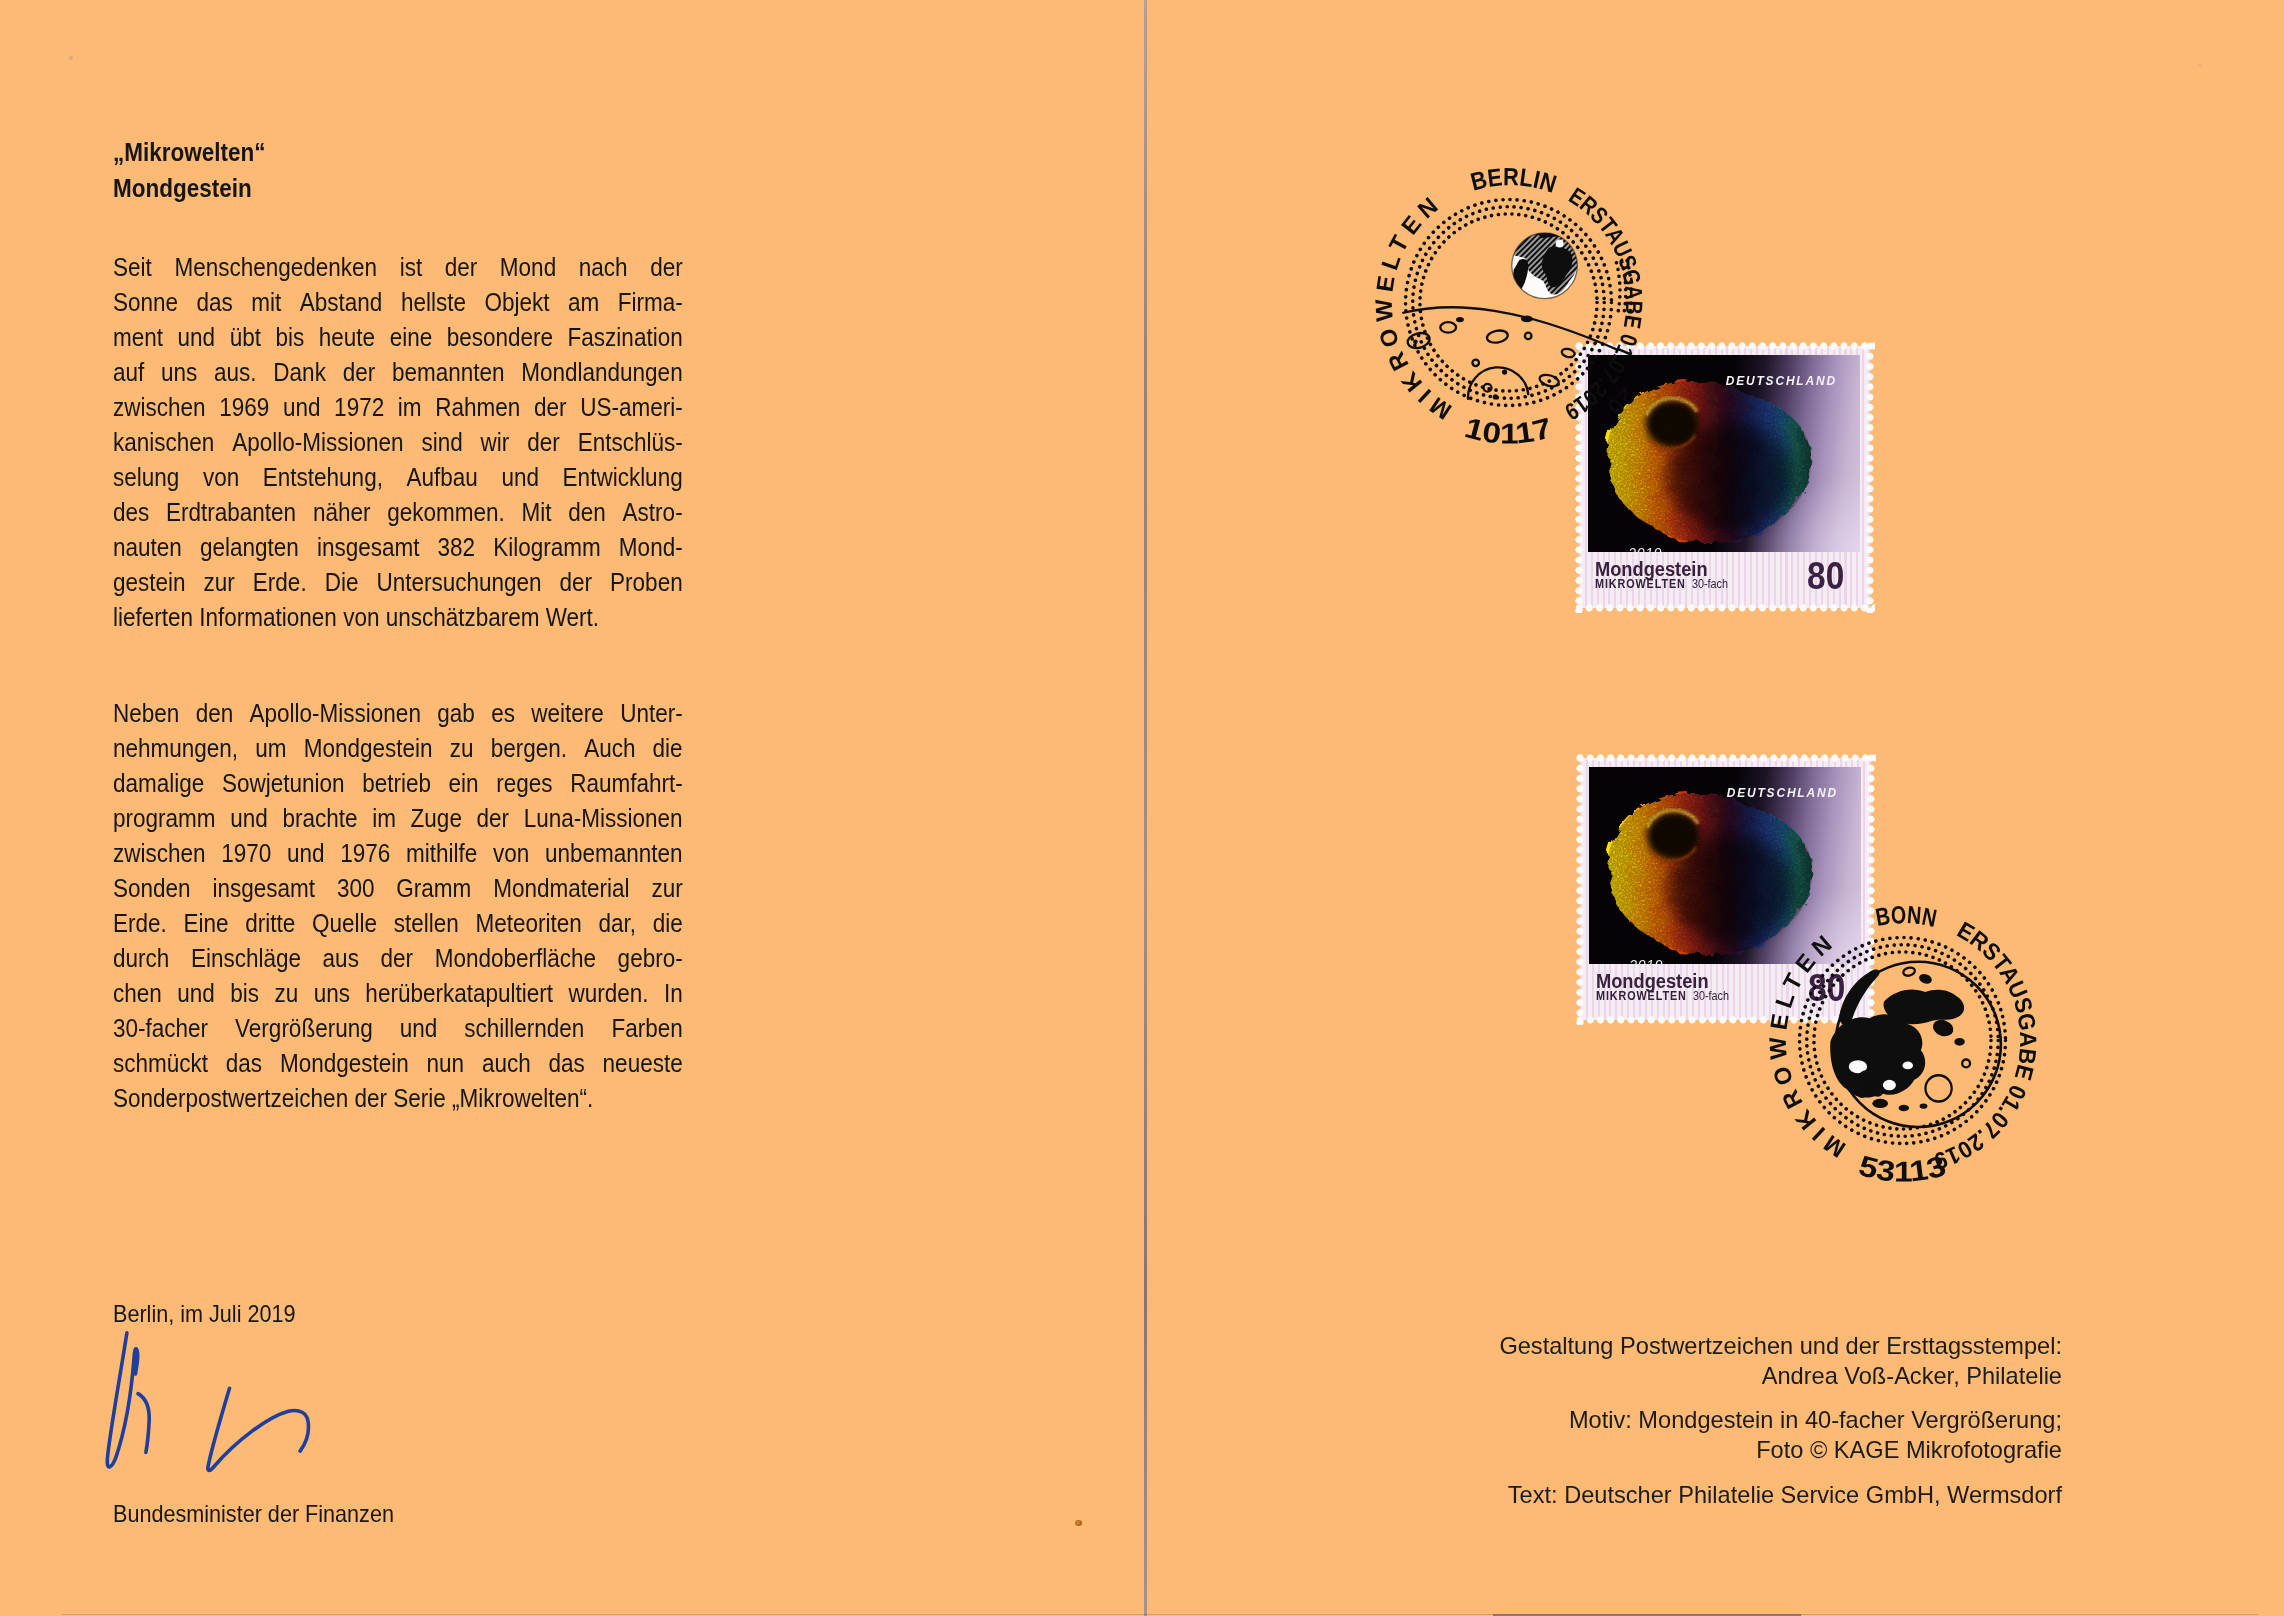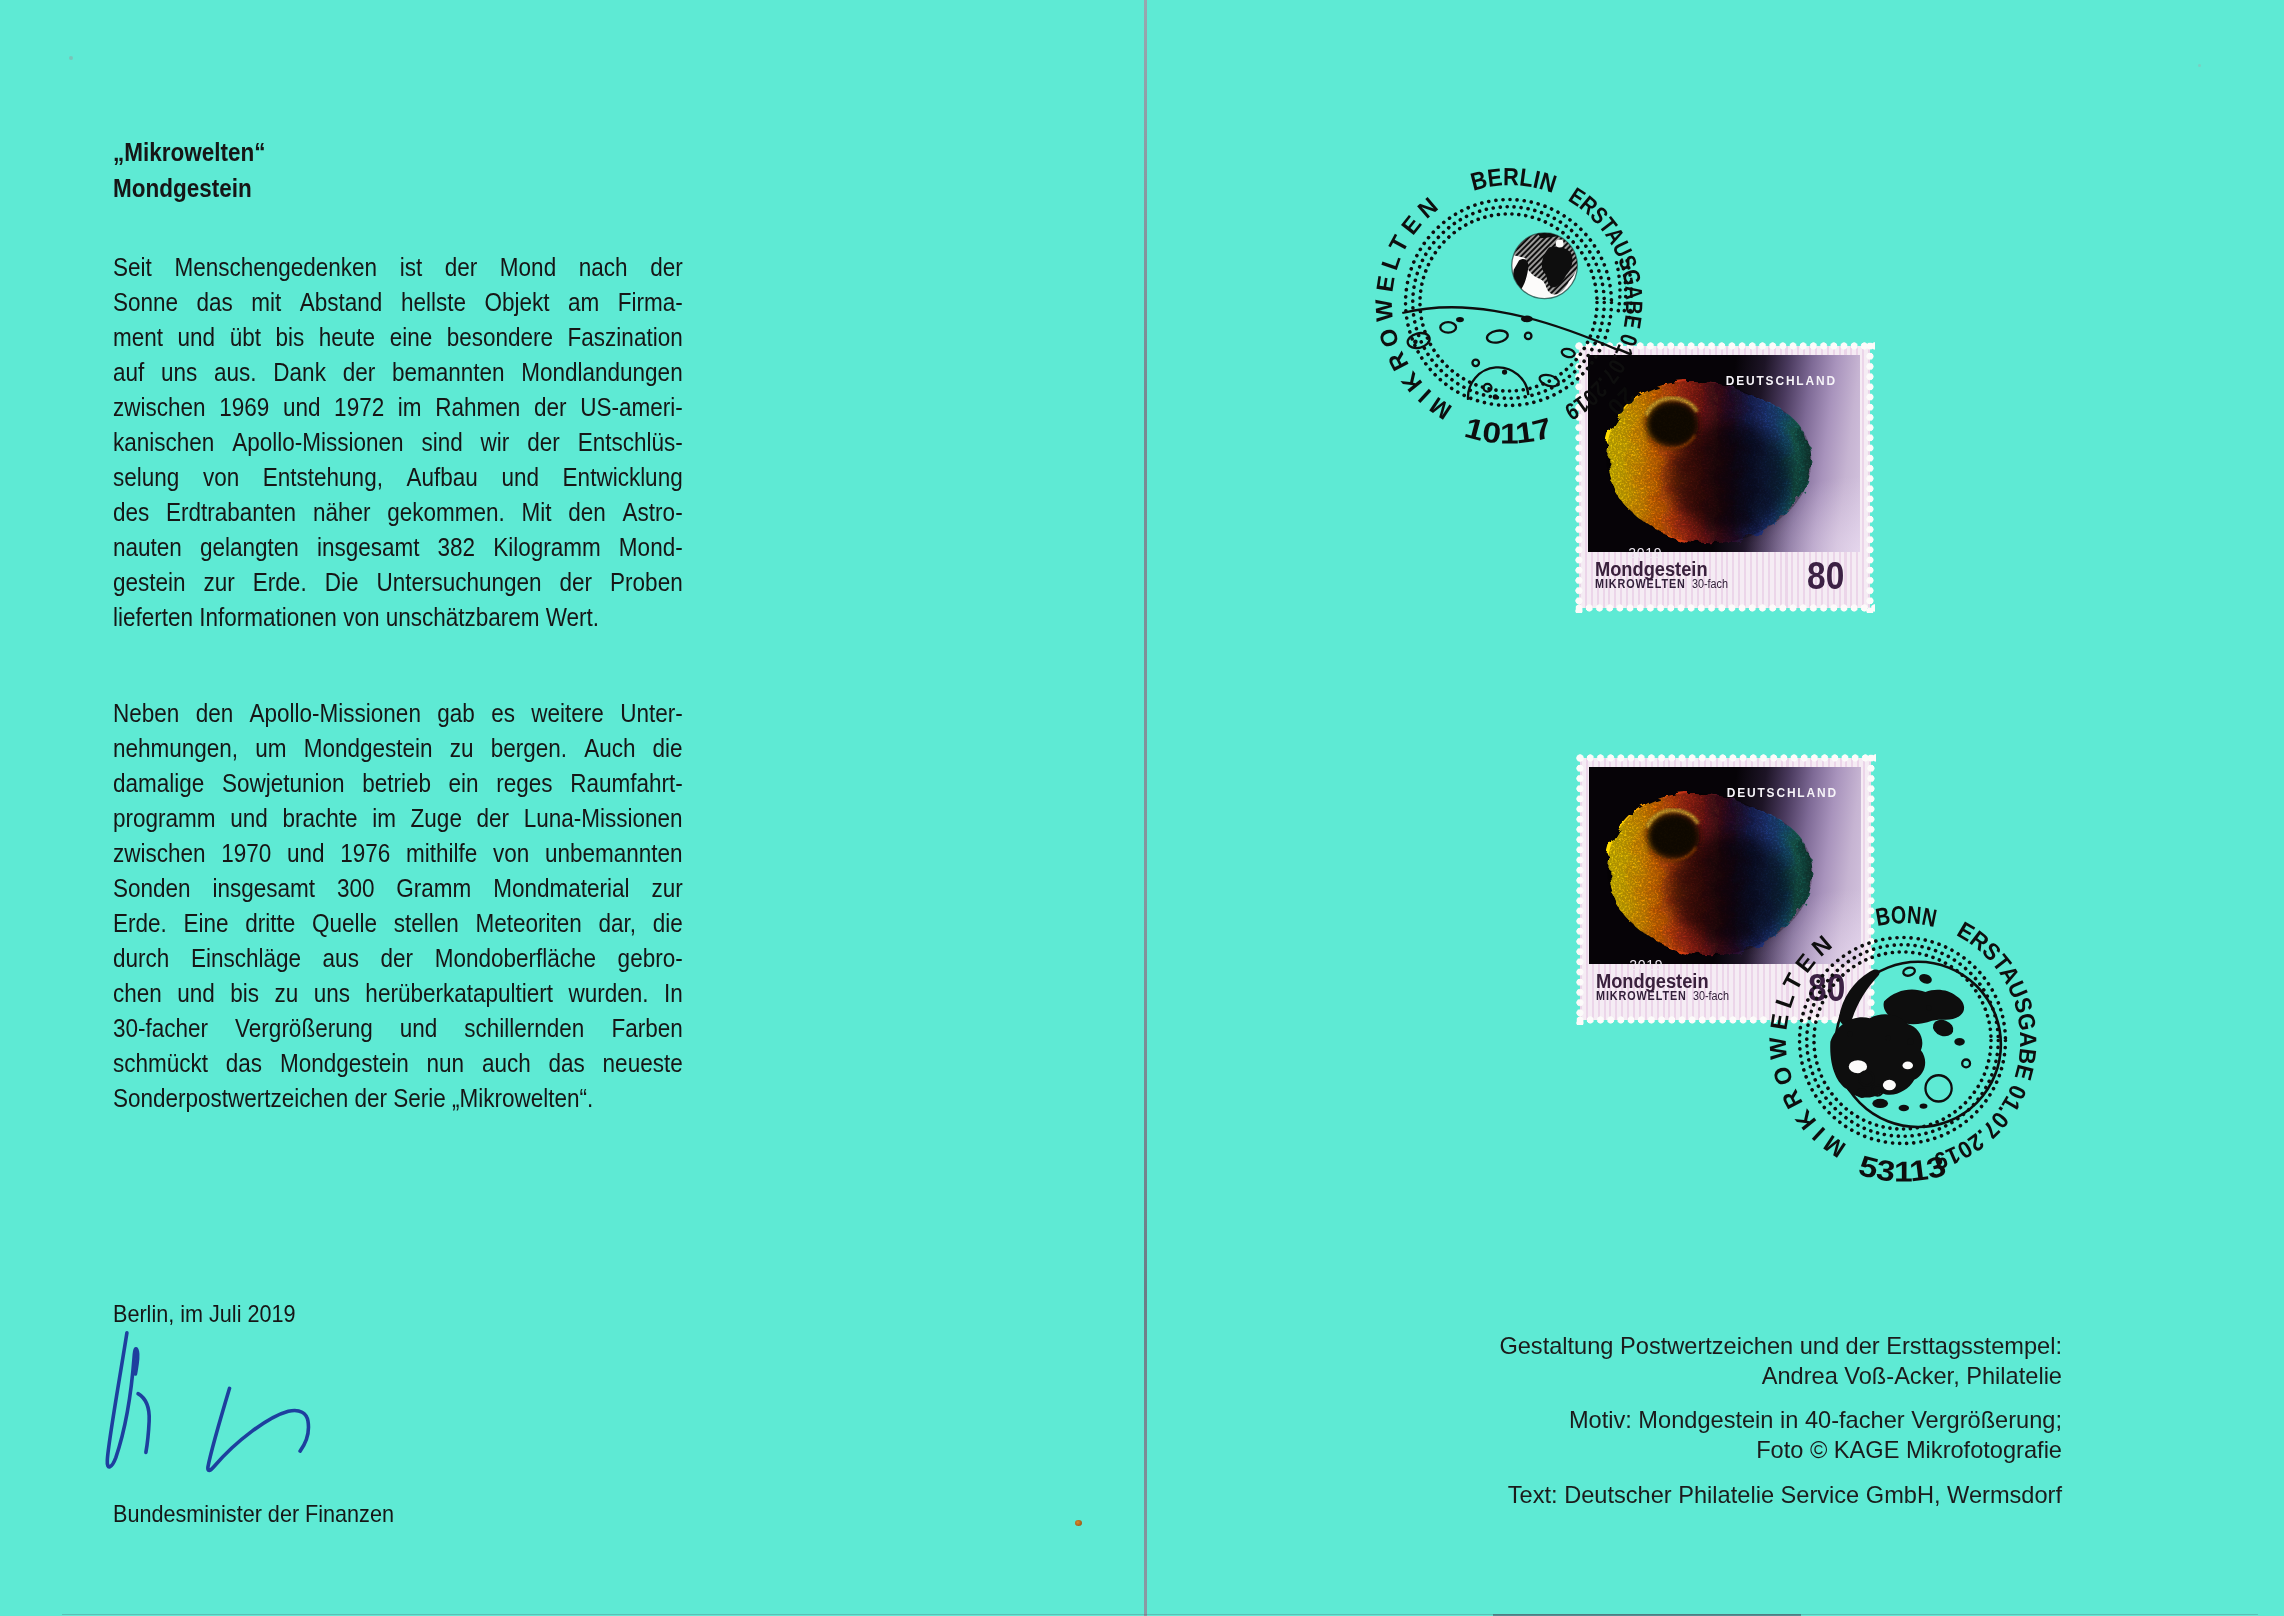--- a/index.html
+++ b/index.html
@@ -1,18 +1,18 @@
 <!DOCTYPE html>
 <html style="font-size:10.5px"><head>
 <meta charset="utf-8">
 <style>
   html,body{margin:0;padding:0;background:#e8e8e8;}
   #canvas{
     position:relative; width:2284px; height:1617px;
-    background:#5eead4; overflow:hidden;
+    background:#fdba74; overflow:hidden;
     font-family:"Liberation Sans", sans-serif; color:#161616;
   }
   
   .fold-line{position:absolute;left:1144px;top:0;bottom:0;width:2.6px;
     background:linear-gradient(180deg,#a39aa8 0%,#7d7685 25%,#8e8694 55%,#6f6878 80%,#948c9c 100%);
     opacity:.85;}
   .scan-edge{position:absolute;bottom:2px;left:62px;right:26px;height:1.3px;background:rgba(95,78,100,.28);}
   .scan-edge-dark{position:absolute;bottom:1.3px;left:1493px;width:308px;height:2px;background:rgba(70,55,80,.5);}
   .speck{position:absolute;border-radius:50%;}
   .speck-a{left:69px;top:56px;width:3.9px;height:3.9px;background:#9a9a9a;opacity:.45;}
@@ -43,21 +43,21 @@
     background-size:10.2px 7.9px;background-repeat:repeat-x;}
   .perf-l{top:-5.2px;bottom:-5.2px;left:-3.9px;width:7.9px;
     background-image:radial-gradient(circle 3.5px at 3.9px 5.1px,#fcfbfa 3.3px,rgba(0,0,0,0) 3.8px);
     background-size:7.9px 10.2px;background-repeat:repeat-y;}
   .perf-r{top:-5.2px;bottom:-5.2px;right:-3.9px;width:7.9px;
     background-image:radial-gradient(circle 3.5px at 3.9px 5.1px,#fcfbfa 3.3px,rgba(0,0,0,0) 3.8px);
     background-size:7.9px 10.2px;background-repeat:repeat-y;}
   .stamp-image{position:absolute;left:9.2px;top:9.2px;width:272px;height:197px;
     background:
       radial-gradient(ellipse 60% 55% at 100% 100%,rgba(240,226,246,.55),rgba(240,226,246,0) 70%),
-      linear-gradient(97deg,#060307 0%,#060307 50%,#1d1426 60%,#4a3a5e 68%,#7e6a96 76%,#a893bc 84%,#c6b4d2 92%,#d6c6e0 100%);}
+      linear-gradient(97deg,#060307 0%,#060307 50%,#1d1426 60%,#4a3a5e 68%,#7e6a96 76%,#a893bc 84%,#c6b4d2 92%,#d6c6e0 100%); font-style: italic;}
   .stamp-image svg{position:absolute;left:0;top:0;width:100%;height:100%;}
   .stamp-country{position:absolute;right:23.6px;top:18.3px;color:#f6f3f8;font-size:13px;font-weight:600;
     letter-spacing:2px;transform:scaleX(.92);transform-origin:100% 0;}
   .stamp-year{position:absolute;left:40px;top:190px;color:#efe9f2;font-size:14px;letter-spacing:0.7px;}
   .stamp-title{position:absolute;left:15.7px;top:212px;font-size:20.3px;font-weight:600;color:#39203c;
     transform:scaleX(.9);transform-origin:0 0;}
   .stamp-series{position:absolute;left:15.7px;top:231px;font-size:12px;font-weight:700;letter-spacing:1px;
     color:#32203a;transform:scaleX(.9);transform-origin:0 0;}
   .stamp-mag{position:absolute;left:113px;top:231px;font-size:12px;color:#32203a;
     transform:scaleX(.9);transform-origin:0 0;}

